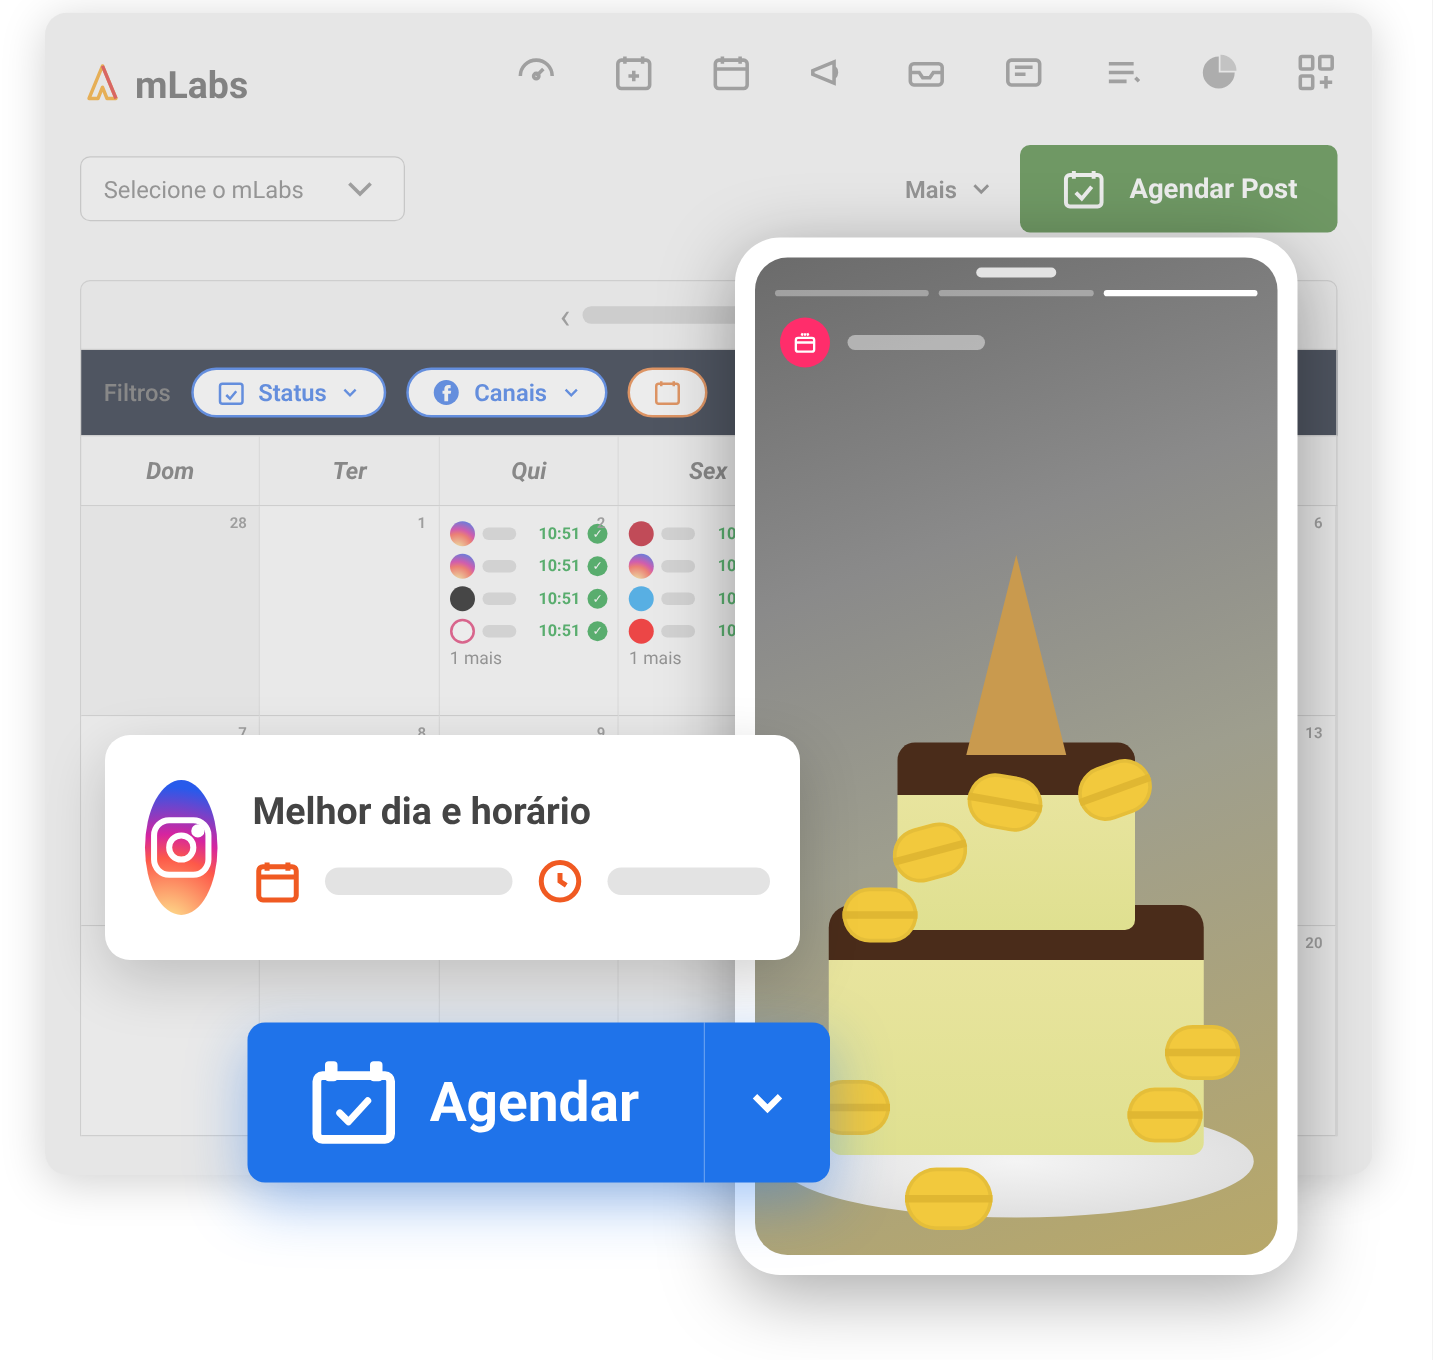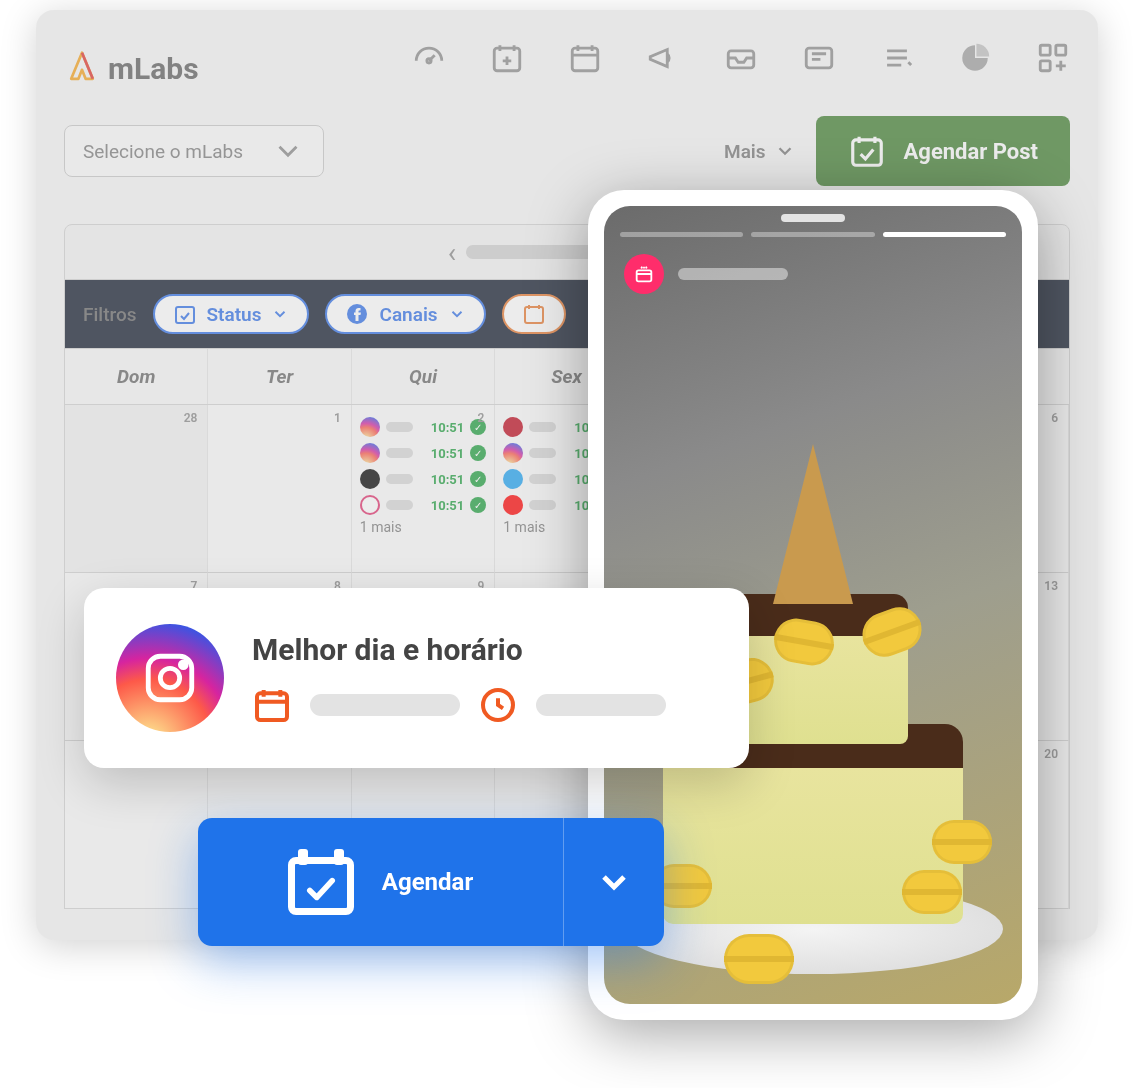--- a/index.html
+++ b/index.html
@@ -63,35 +63,35 @@
 .macaron::after{ content:""; position:absolute; left:0; right:0; top:50%; height:6px; margin-top:-3px; background:#e0b732; }
 .phone-top { position:absolute; top:8px; left:50%; transform:translateX(-50%); width:64px; height:8px; background:rgba(255,255,255,0.8); border-radius:4px; }
 .story-bars { position:absolute; top:26px; left:16px; right:16px; display:flex; gap:8px; }
 .story-bars span { flex:1; height:5px; background:rgba(255,255,255,0.35); border-radius:3px; }
 .story-bars span.active { background:#fff; }
 .story-avatar { position:absolute; top:48px; left:20px; display:flex; align-items:center; gap:14px; }
 .story-avatar .av { width:40px; height:40px; border-radius:50%; background:#ff2d6b; display:flex; align-items:center; justify-content:center; }
 .story-avatar .name { width:110px; height:12px; background:rgba(255,255,255,0.45); border-radius:6px; }
 
 
-.best-card { position:absolute; top:588px; left:84px; width:665px; height:180px; background:#fff; border-radius:20px; box-shadow:0 16px 48px rgba(0,0,0,0.18); display:flex; align-items:center; padding:0 32px; gap:28px; z-index:8; }
+.best-card { position:absolute; top:588px; left:84px; width:556px; height:180px; background:#fff; border-radius:20px; box-shadow:0 16px 48px rgba(0,0,0,0.18); display:flex; align-items:center; padding:0 32px; gap:28px; z-index:8; }
 .ig-circle { width:108px; height:108px; border-radius:50%; display:flex; align-items:center; justify-content:center; }
 .ig-circle svg { width:58px; height:58px; }
 .best-right { flex:1; }
 .best-title { font-size:30px; font-weight:700; color:#444; margin-bottom:18px; }
 .best-row { display:flex; align-items:center; gap:18px; }
 .best-row .oico { width:40px; height:40px; color:#f05a22; }
 .gray-pill { height:22px; background:#e3e3e3; border-radius:11px; }
 
 
 .big-sched { position:absolute; top:818px; left:198px; width:466px; height:128px; background:#1f73ea; border-radius:14px; display:flex; align-items:center; box-shadow:0 16px 48px rgba(31,115,234,0.4); z-index:9; cursor:pointer; }
 .big-sched .main { flex:1; display:flex; align-items:center; justify-content:center; gap:28px; }
 .big-sched .sep { width:1px; height:100%; background:rgba(255,255,255,0.3); }
 .big-sched .drop { width:100px; display:flex; align-items:center; justify-content:center; }
-.big-sched .txt { color:#fff; font-size:24px; font-weight:700; }
+.big-sched .txt { color:#fff; font-size:44px; font-weight:700; }
 .cal-check-ico { width:66px; height:66px; position:relative; }
 .cal-check-ico .box { position:absolute; inset:8px 0 0 0; border:7px solid #fff; border-radius:8px; }
 .cal-check-ico .tab { position:absolute; top:0; left:10px; width:10px; height:16px; background:#fff; border-radius:3px; }
 .cal-check-ico .tab2 { left:auto; right:10px; }
 
 .chev { width:34px; height:34px; }
 </style>
 </head>
 <body>
 

